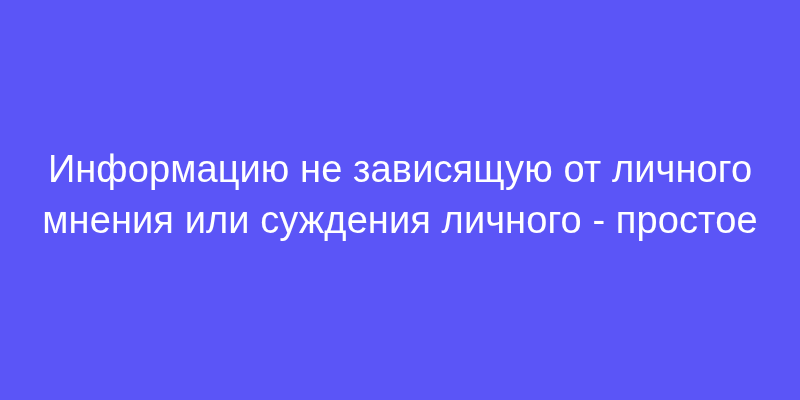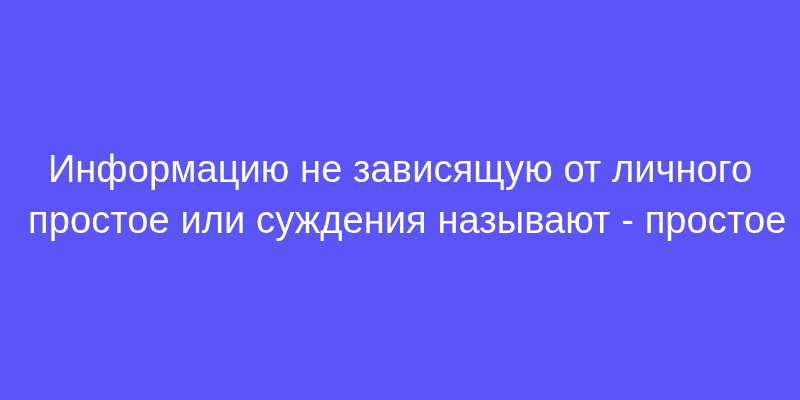--- a/index.html
+++ b/index.html
@@ -49,16 +49,16 @@
     white-space: nowrap;
   }
 </style>
 </head>
 <body>
 
 <div class="card">
 
   <div class="quote-block">
     <span class="quote-line">Информацию не зависящую от личного</span>
-    <span class="quote-line">простое или суждения называют - простое</span>
+    <span class="quote-line">мнения или суждения личного - простое</span>
   </div>
 
 </div>
 
 </body></html>

